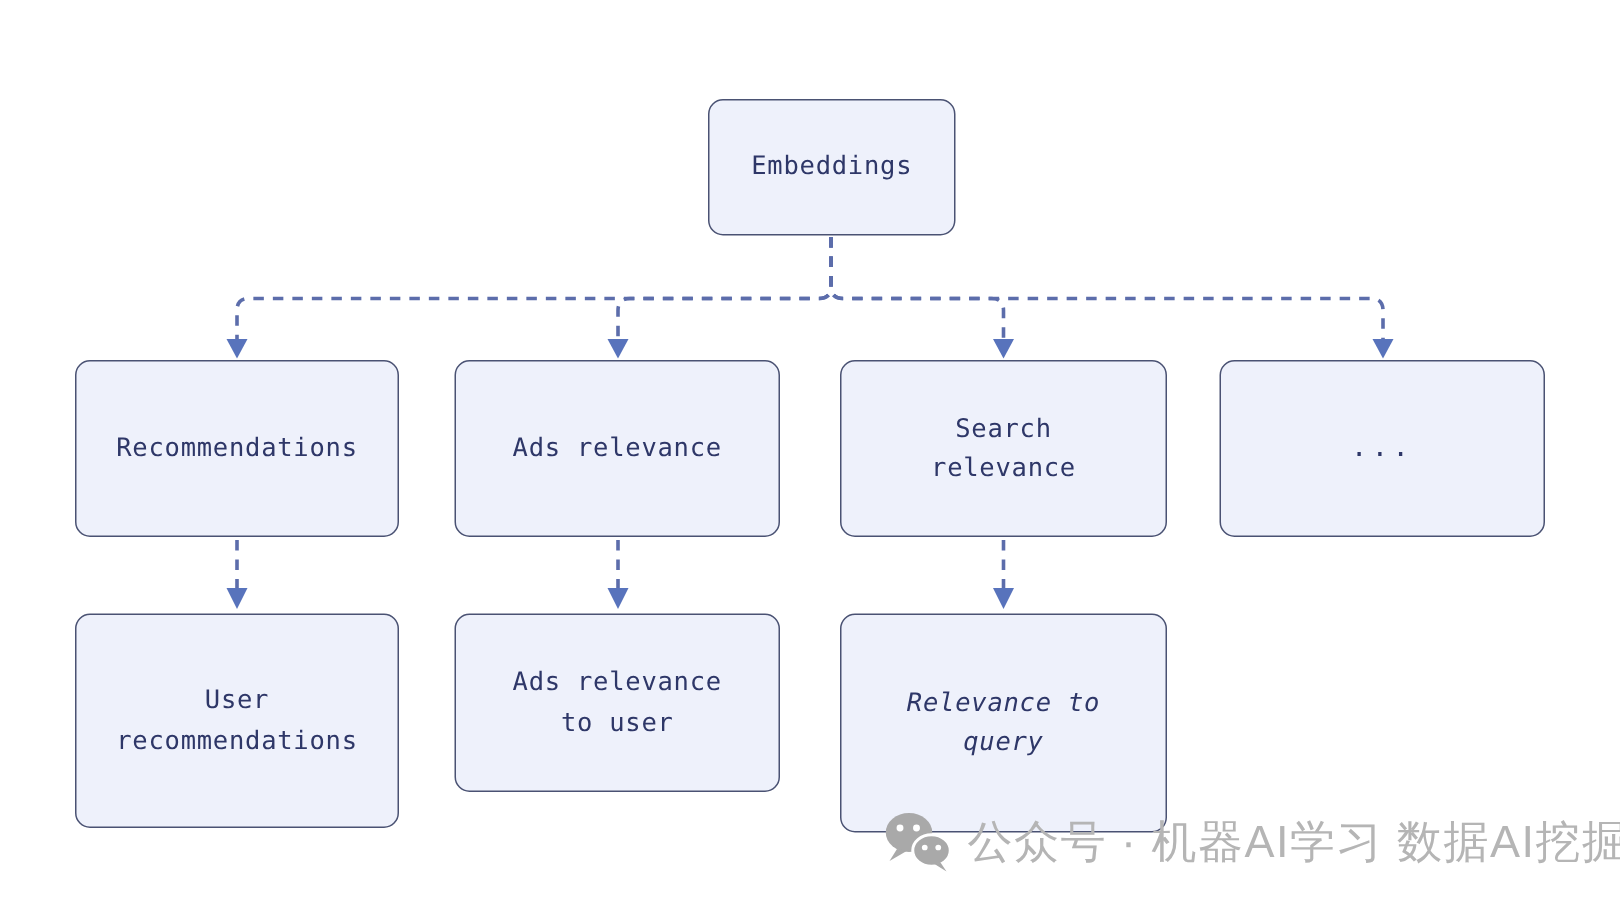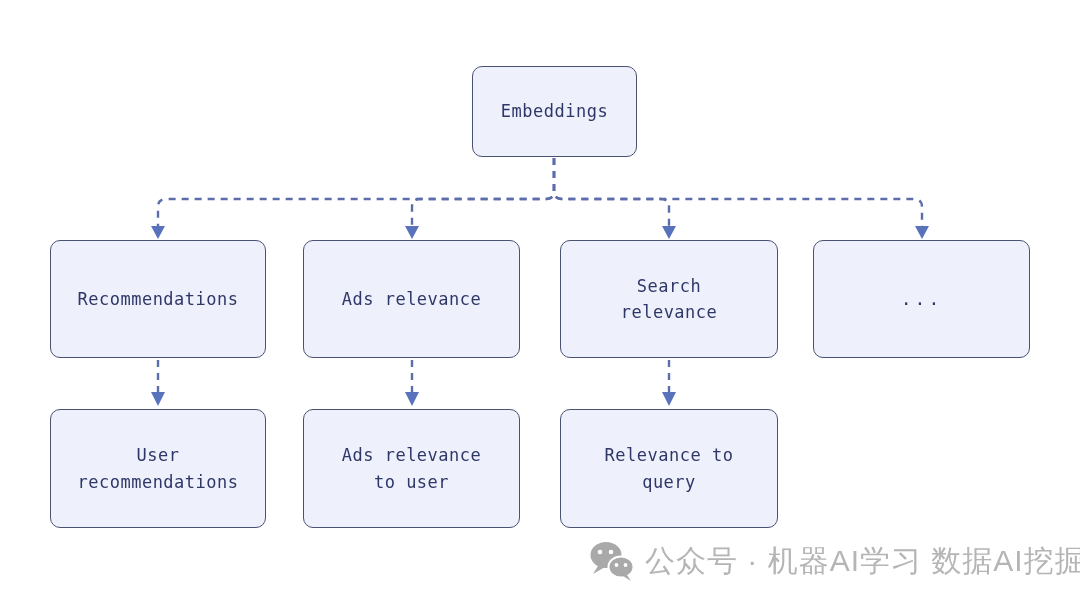--- a/index.html
+++ b/index.html
@@ -38,23 +38,23 @@
   }
   
   .node-root        { left: 472px; top: 66px;  width: 165px; height: 91px; }
   
   .node-l1-0 { left: 50px;  top: 240px; width: 216px; height: 118px; }
   .node-l1-1 { left: 303px; top: 240px; width: 217px; height: 118px; }
   .node-l1-2 { left: 560px; top: 240px; width: 218px; height: 118px; align-items: center; }
   .node-l1-3 { left: 813px; top: 240px; width: 217px; height: 118px; }
   .node-l1-3 .node-label { font-size: 18px; letter-spacing: 3px; }
   
-  .node-l2-0 { left: 50px;  top: 409px; width: 216px; height: 119px; }
+  .node-l2-0 { left: 50px;  top: 409px; width: 216px; height: 143px; }
   .node-l2-1 { left: 303px; top: 409px; width: 217px; height: 119px; }
-  .node-l2-2 { left: 560px; top: 409px; width: 218px; height: 119px; }
+  .node-l2-2 { left: 560px; top: 409px; width: 218px; height: 146px; font-style: italic; }
 
   .watermark {
     position: absolute;
     left: 589px;
     top: 540px;
     display: flex;
     align-items: center;
     gap: 10px;
     font-family: "Liberation Sans", sans-serif;
   }

